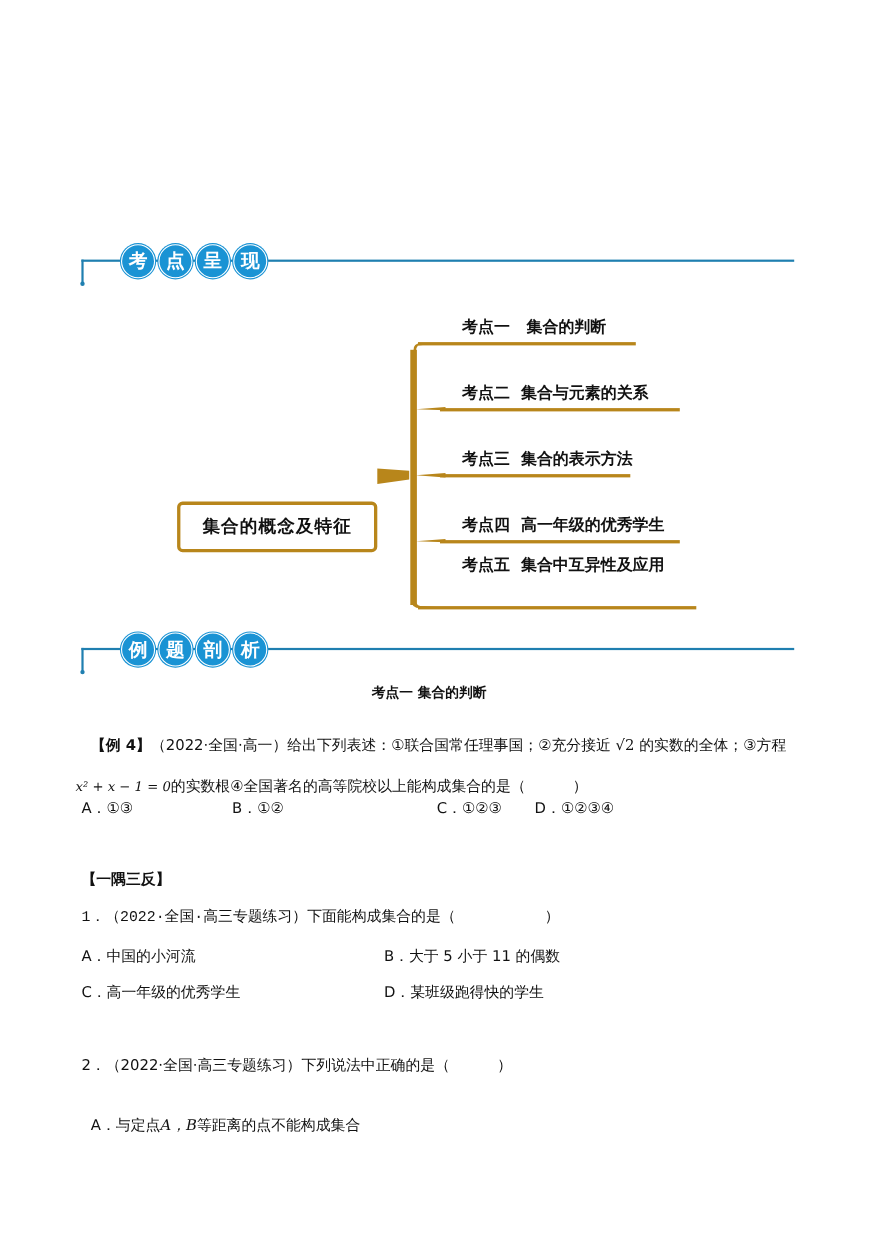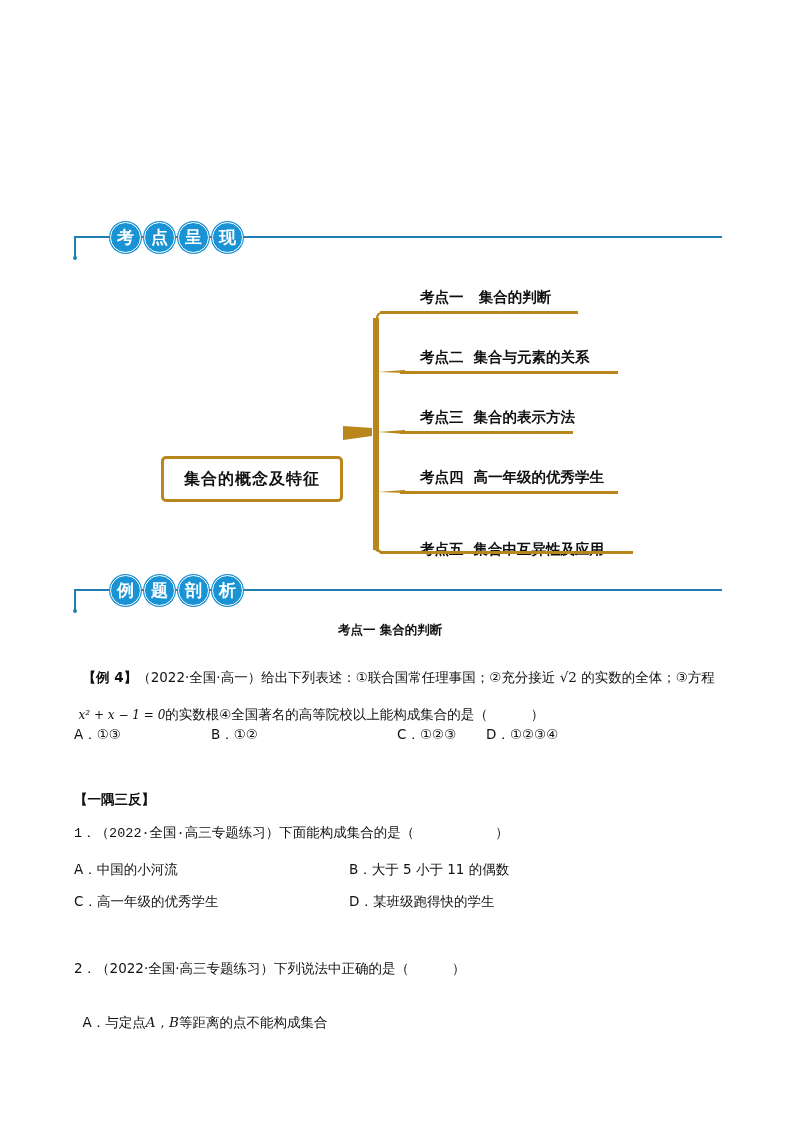--- a/index.html
+++ b/index.html
@@ -66,42 +66,42 @@
 
   <div class="mm-item" style="left:420px; top:348px;">考点二  集合与元素的关系</div>
   <div class="mm-underline" style="left:400px; top:371px; width:218px;"></div>
 
   <div class="mm-item" style="left:420px; top:408px;text-align:right;">考点三  集合的表示方法</div>
   <div class="mm-underline" style="left:400px; top:431px; width:173px;"></div>
 
   <div class="mm-item" style="left:420px; top:468px;">考点四  高一年级的优秀学生</div>
   <div class="mm-underline" style="left:400px; top:491px; width:218px;"></div>
 
-  <div class="mm-item" style="left:420px; top:540px;text-align:center;">考点五  集合中互异性及应用</div>
+  <div class="mm-item" style="left:420px; top:504px;text-align:center;">考点五  集合中互异性及应用</div>
   <div class="mm-underline" style="left:380px; top:551px; width:253px;"></div>
 </div>
 
 <div>
   <div class="sec-line-v" style="left:74px; top:589px; height:22px;"></div>
   <div class="sec-dot" style="left:73px; top:609px;"></div>
   <div class="sec-line-h" style="left:74px; top:589px; width:648px;"></div>
   <div class="badges" style="left:110px; top:575px;">
     <div class="badge">例</div>
     <div class="badge">题</div>
     <div class="badge">剖</div>
     <div class="badge">析</div>
   </div>
 </div>
 
 <div class="doc-text bold" style="left:338px; top:622px; font-size:12.5px;">考点一 集合的判断</div>
 
 <div class="doc-text" style="left:74px; top:653px;">
   <span class="bold">【例 4】</span><span>（2022·全国·高一）</span><span>给出下列表述：①联合国常任理事国；②充分接近</span> <span class="serif">√2</span> <span>的实数的全体；③方程</span>
 </div>
-<div class="doc-text" style="left:70px; top:690px;">
+<div class="doc-text" style="left:60px; top:690px;">
   <span class="math" style="font-size:12px;">x² + x − 1 = 0</span><span>的实数根④全国著名的高等院校以上能构成集合的是（          ）</span>
 </div>
 <div>
   <div class="doc-text" style="left:74px; top:726px;">A．①③</div>
   <div class="doc-text" style="left:211px; top:726px;">B．①②</div>
   <div class="doc-text" style="left:349px; top:726px;margin-left:48px;">C．①②③</div>
   <div class="doc-text" style="left:486px; top:726px;">D．①②③④</div>
 </div>
 
 <div class="doc-text bold" style="left:74px; top:791px;">【一隅三反】</div>

